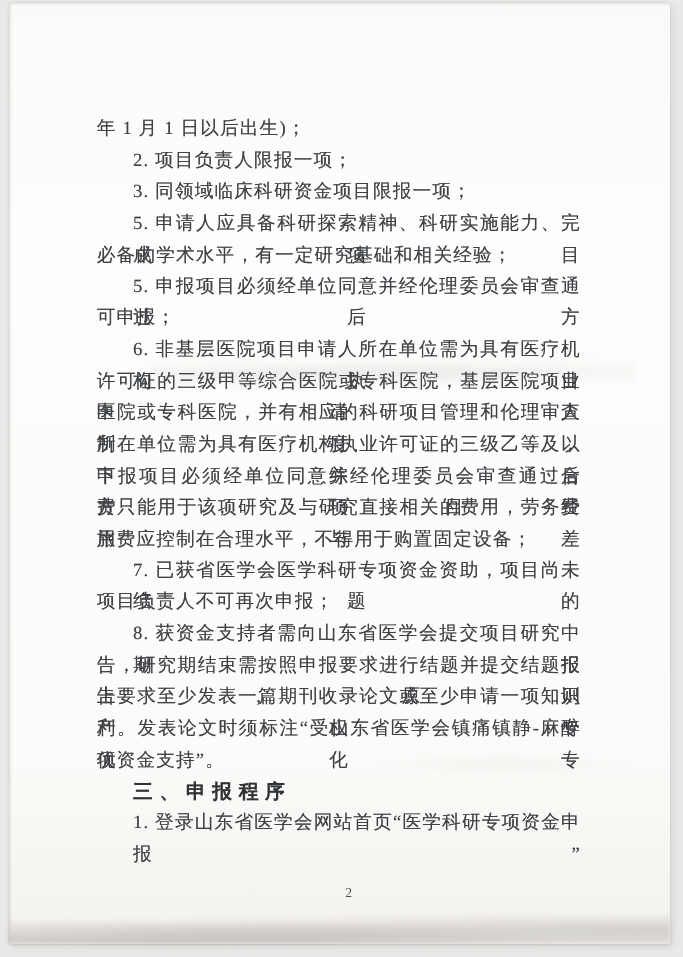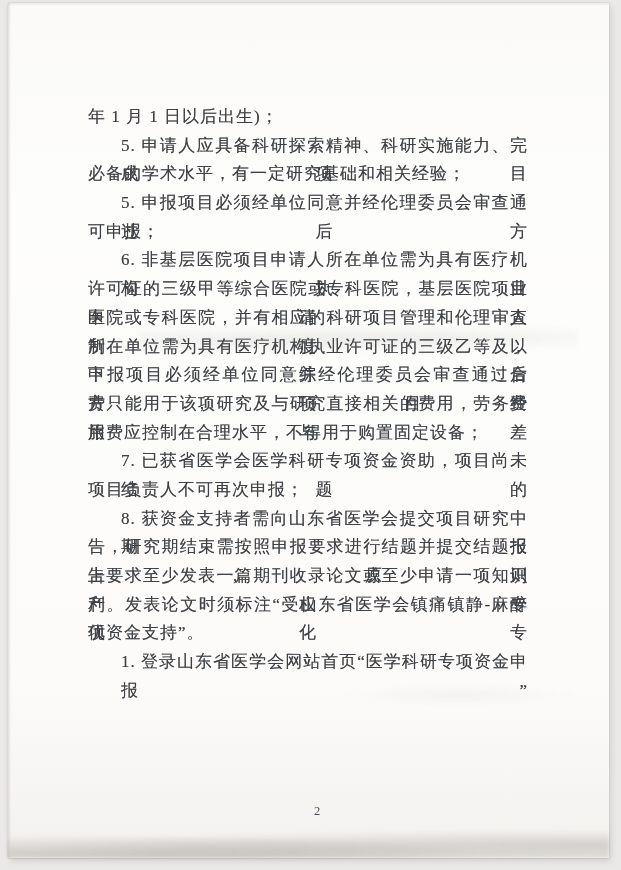--- a/index.html
+++ b/index.html
@@ -84,37 +84,40 @@
       radial-gradient(ellipse at 100% 55%, rgba(115,110,102,0.20), rgba(115,110,102,0) 70%);
     filter: blur(1.5px);
   }
 </style>
 </head>
 <body>
 
 <div class="page">
   <div class="content" id="lines-container">
       <div class="line">年 1 月 1 日以后出生)；</div>
+      <div class="line indent">2. 项目负责人限报一项；</div>
+      <div class="line indent">3. 同领域临床科研资金项目限报一项；</div>
       <div class="line indent justify">5. 申请人应具备科研探索精神、科研实施能力、完成项目</div>
       <div class="line">必备的学术水平，有一定研究基础和相关经验；</div>
       <div class="line indent justify">5. 申报项目必须经单位同意并经伦理委员会审查通过后方</div>
       <div class="line">可申报；</div>
       <div class="line indent justify">6. 非基层医院项目申请人所在单位需为具有医疗机构执业</div>
       <div class="line justify">许可证的三级甲等综合医院或专科医院，基层医院项目申请人</div>
       <div class="line justify">医院或专科医院，并有相应的科研项目管理和伦理审查制度，</div>
       <div class="line justify">所在单位需为具有医疗机构执业许可证的三级乙等及以下综合</div>
       <div class="line justify">申报项目必须经单位同意并经伦理委员会审查通过后方，项目经</div>
       <div class="line justify">费只能用于该项研究及与研究直接相关的费用，劳务费用与差</div>
       <div class="line">旅费应控制在合理水平，不得用于购置固定设备；</div>
       <div class="line indent justify">7. 已获省医学会医学科研专项资金资助，项目尚未结题的</div>
       <div class="line">项目负责人不可再次申报；</div>
       <div class="line indent justify">8. 获资金支持者需向山东省医学会提交项目研究中期报</div>
       <div class="line justify">告，研究期结束需按照申报要求进行结题并提交结题报告,原则</div>
       <div class="line justify">上要求至少发表一篇期刊收录论文或至少申请一项知识产权专</div>
       <div class="line justify">利。发表论文时须标注“受山东省医学会镇痛镇静-麻醉优化专</div>
       <div class="line">项资金支持”。</div>
+      <div class="line indent bold">三、申报程序</div>
       <div class="line indent justify">1. 登录山东省医学会网站首页“医学科研专项资金申报”</div>
     </div>
   <div class="page-number">2</div>
   <div class="smudge smudge-ghost-line"></div>
   <div class="smudge smudge-mid-right"></div>
   <div class="smudge smudge-bottom-band"></div>
 </div>
 
 </body></html>

